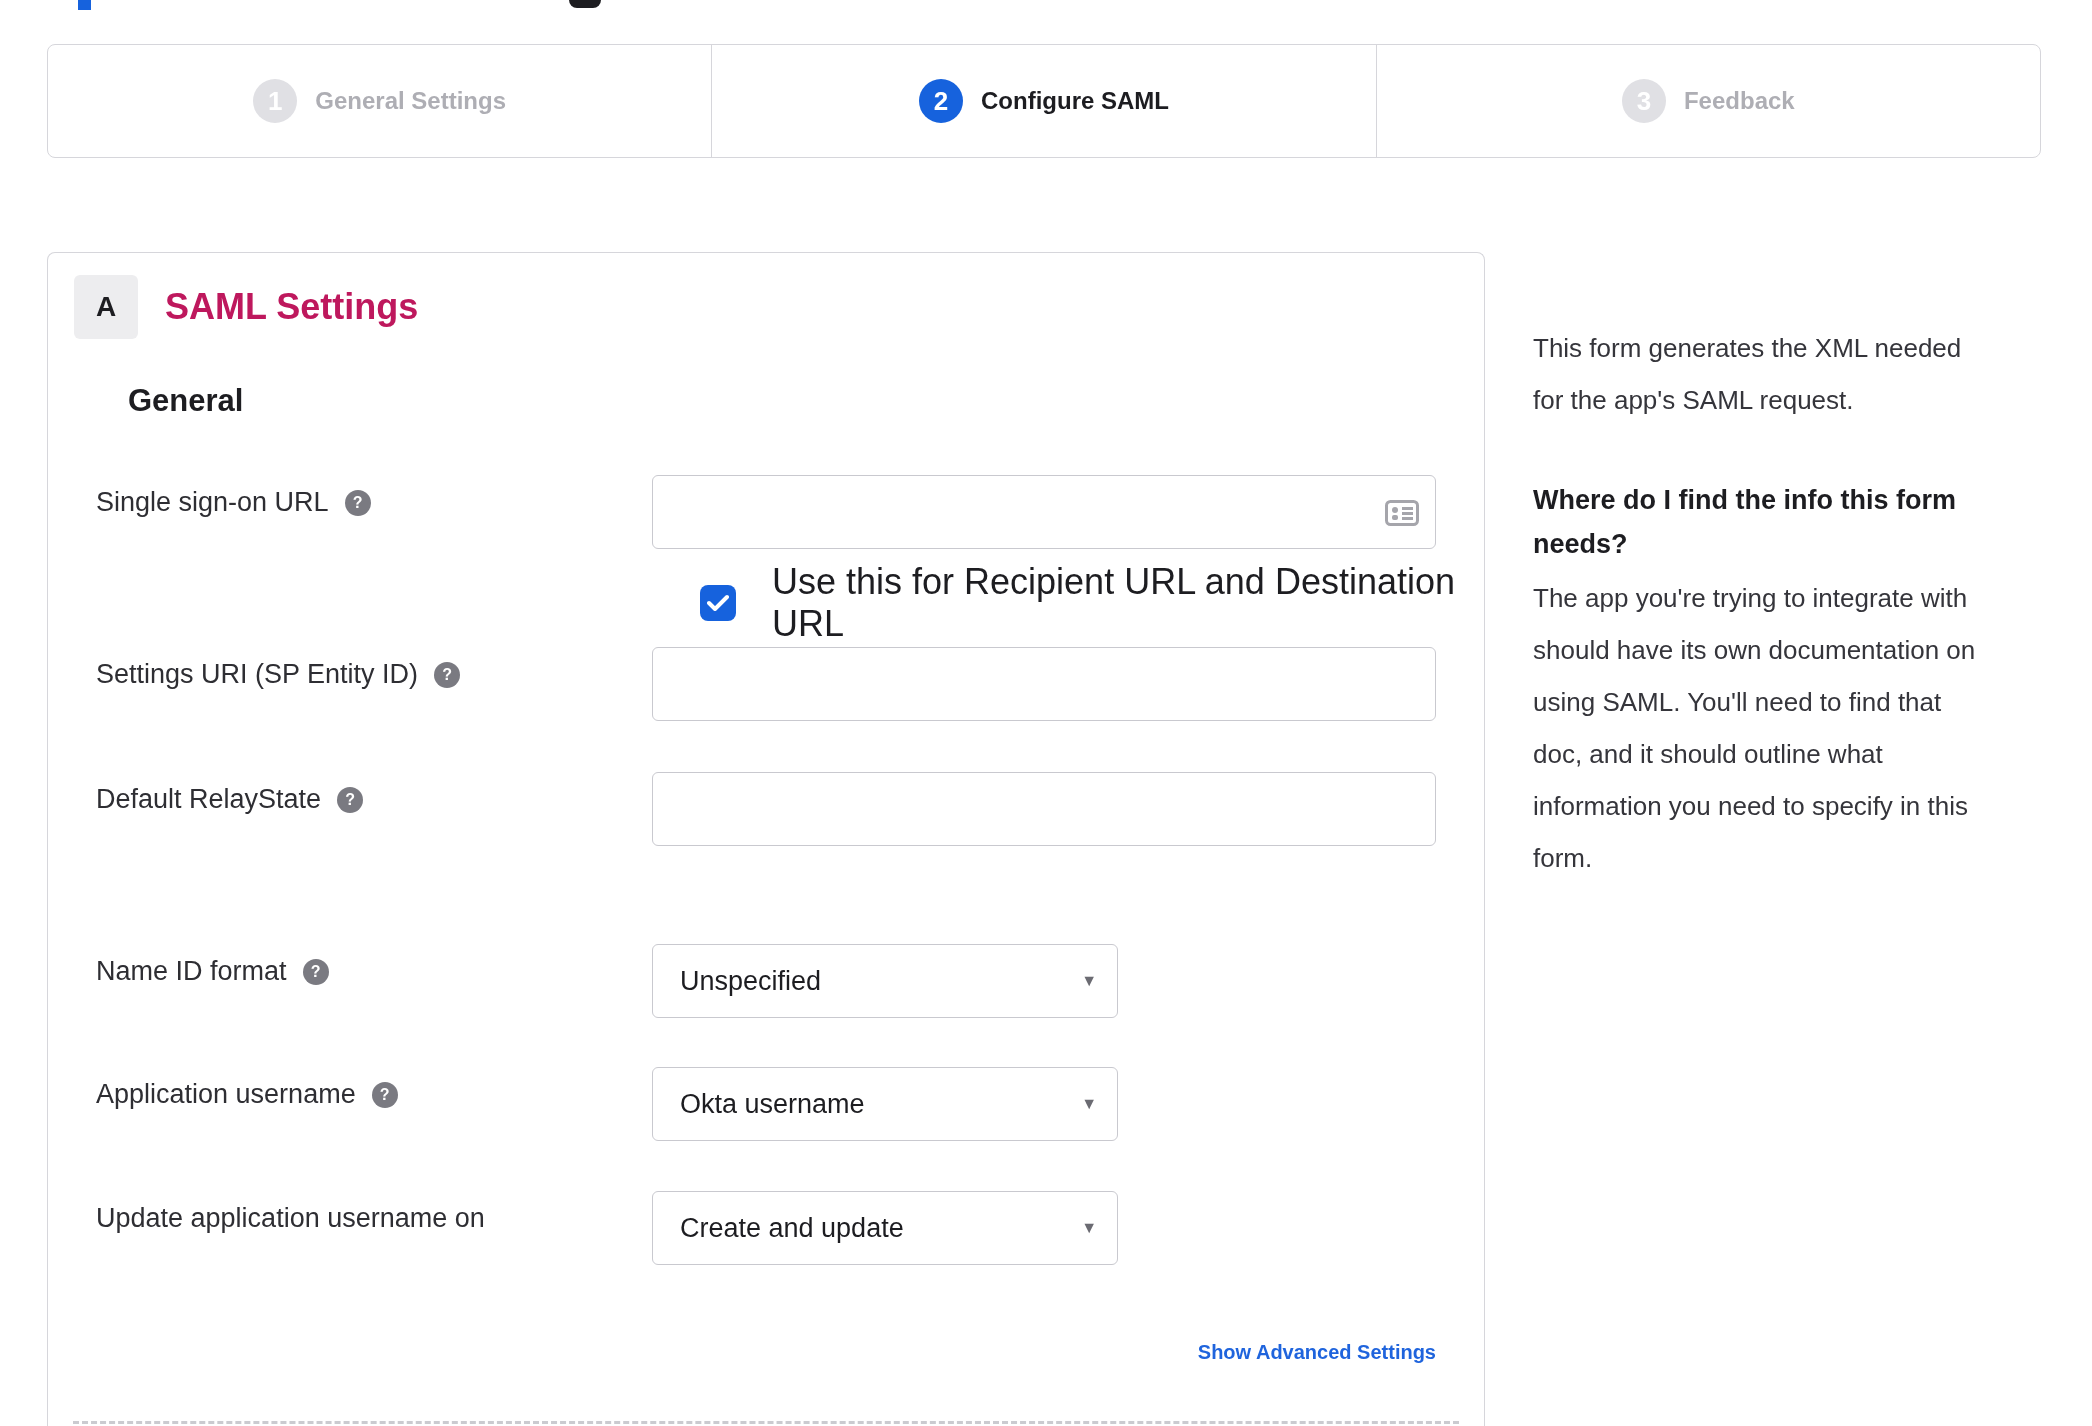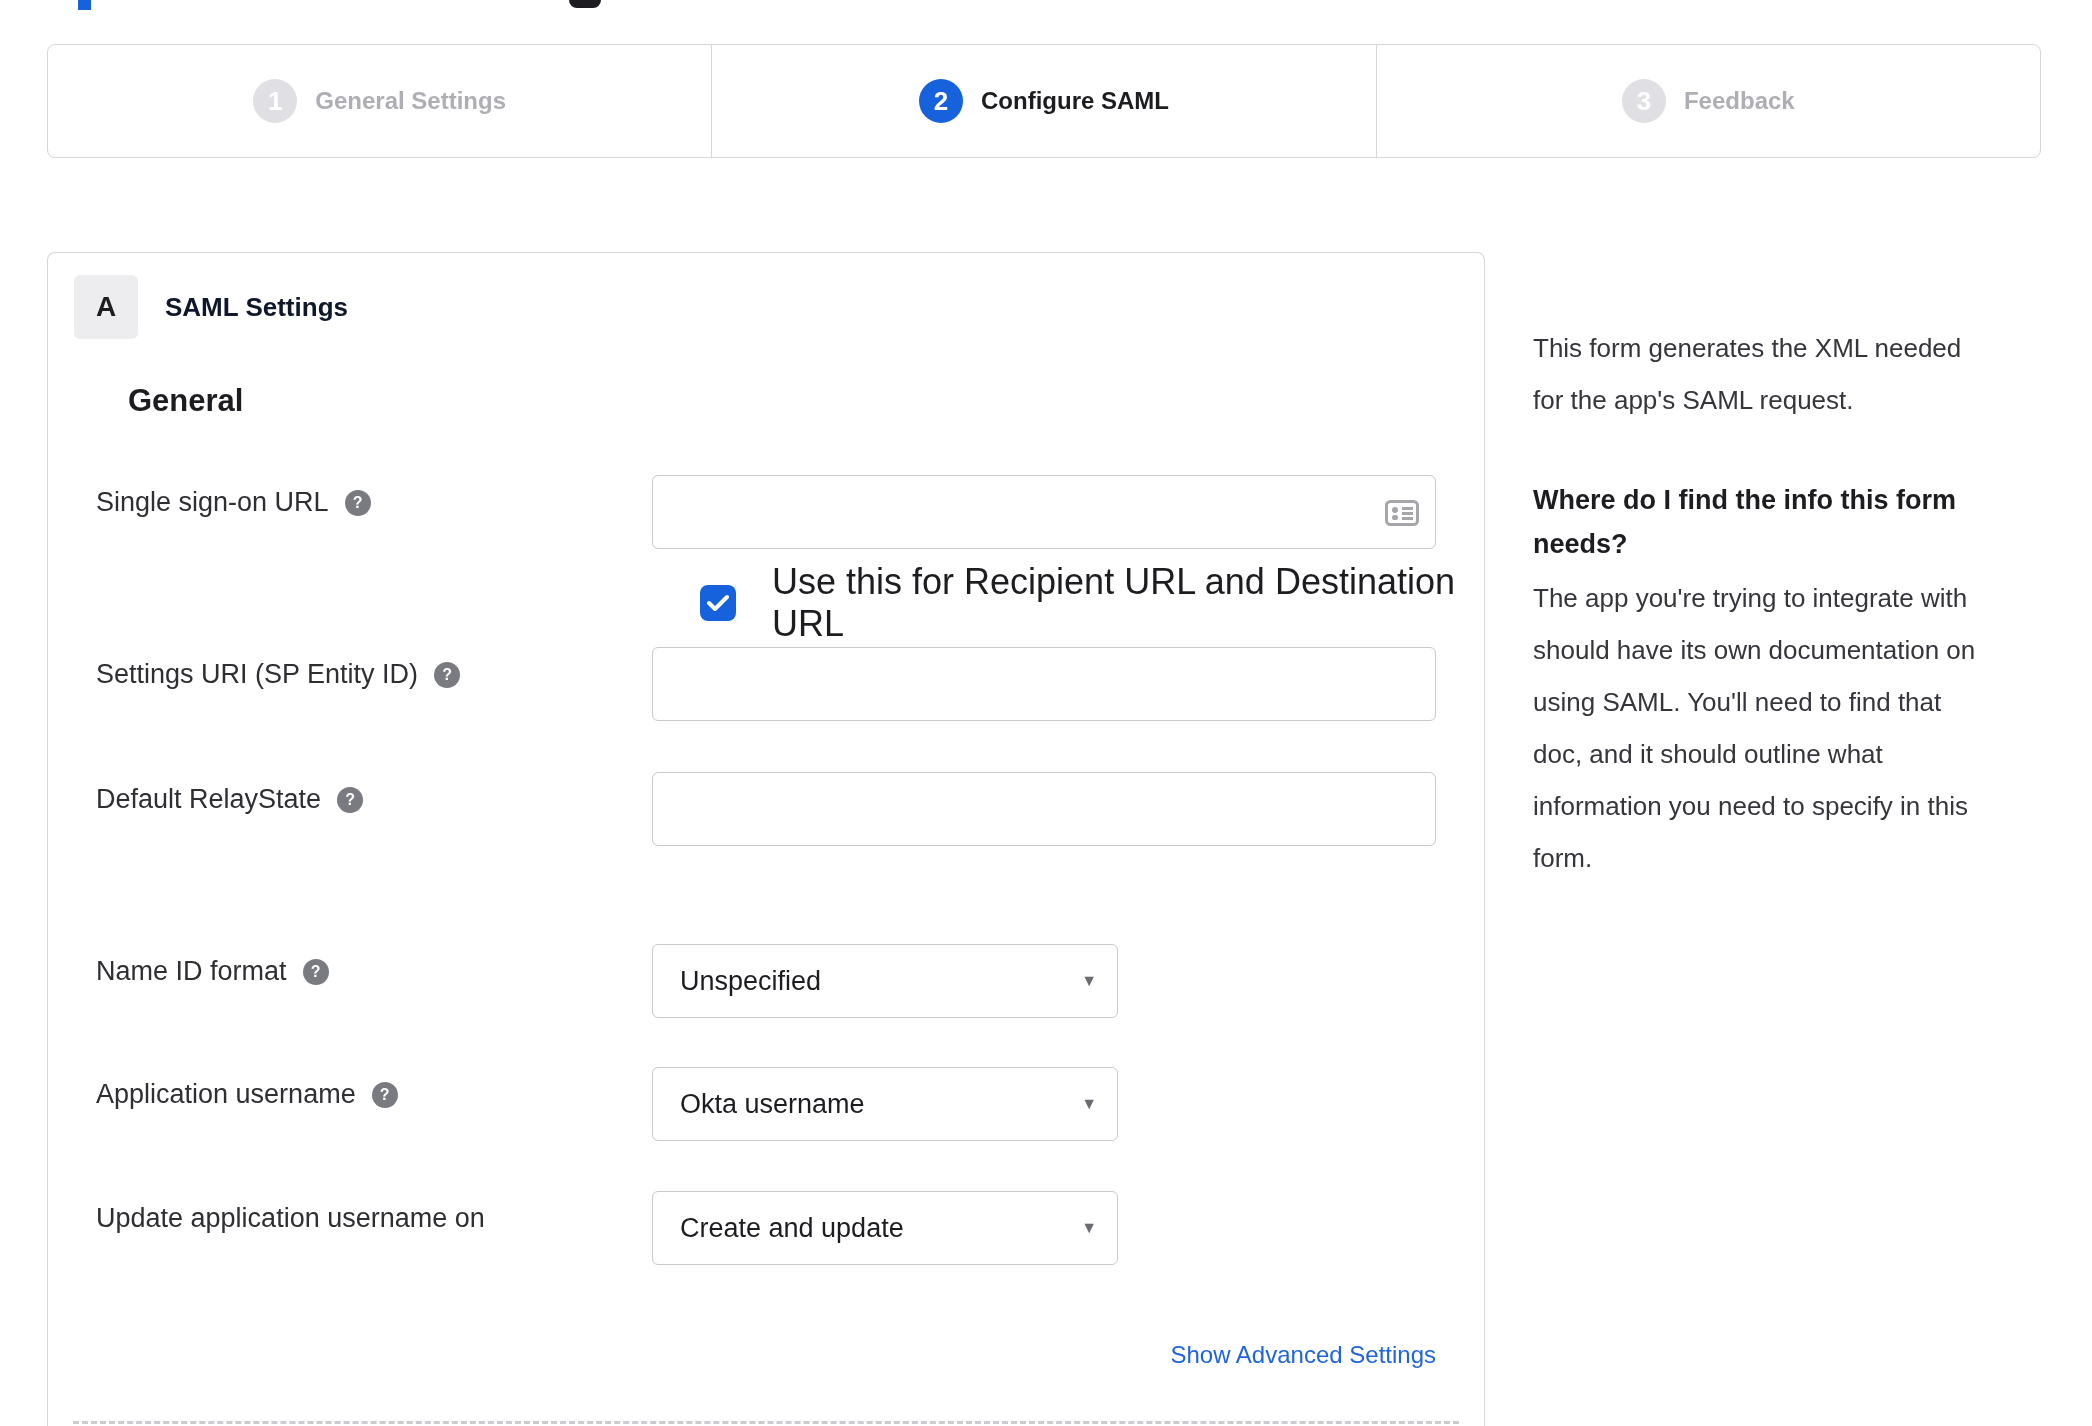--- a/index.html
+++ b/index.html
@@ -23,21 +23,21 @@
   .step-label { font-size: 24px; font-weight: bold; }
   .step.inactive .step-label { color: #aeaeb4; }
   .step.active .step-label { color: #1d1d21; }
 
   
   .card { position: absolute; left: 47px; top: 252px; width: 1438px; height: 1200px;
     border: 1px solid #d6d6db; border-bottom: none; border-radius: 8px 8px 0 0; background: #fff; }
   .card-header { position: absolute; left: 26px; top: 22px; display: flex; align-items: center; }
   .badge-a { width: 64px; height: 64px; background: #ededef; border-radius: 6px;
     display: flex; align-items: center; justify-content: center; font-size: 28px; font-weight: bold; color: #1d1d21; }
-  .card-title { margin-left: 27px; font-size: 26px; font-weight: bold; color: #0f172a; }
+  .card-title { margin-left: 27px; font-size: 36px; font-weight: bold; color: #be185d; }
   .section-heading { position: absolute; left: 48px; top: 130px; font-size: 31px; font-weight: bold; color: #1d1d21; margin-left: 32px; }
 
   .row { position: absolute; left: 48px; display: flex; align-items: flex-start; }
   .row-label { width: 556px; padding-top: 12px; font-size: 27px; color: #2e2e33;
     display: flex; align-items: center; }
   .help-icon { display: inline-flex; width: 26px; height: 26px; border-radius: 50%;
     background: #7a7a81; color: #ffffff; font-size: 16px; font-weight: bold;
     align-items: center; justify-content: center; margin-left: 16px; flex: none; cursor: pointer; }
 
   .text-input { position: relative; width: 784px; height: 74px; border: 1px solid #c9c9cf;
@@ -54,21 +54,21 @@
     font-size: 16px; color: #6b6b72; }
 
   .checkbox-row { position: absolute; left: 652px; top: 308px; display: flex; align-items: center; }
   .checkbox { width: 36px; height: 36px; border-radius: 8px; background: #1662dd;
     display: flex; align-items: center; justify-content: center; cursor: pointer; flex: none; }
   .checkbox-label { margin-left: 36px; font-size: 36px; color: #1d1d21; }
 
   .hint { position: absolute; left: 652px; top: 600px; font-size: 27px; color: #8f8f96; }
 
   .advanced { position: absolute; left: 604px; top: 1088px; width: 784px; text-align: right; }
-  .advanced a { font-size: 24px; font-weight: normal; color: #1f64dd; text-decoration: none; cursor: pointer; }
+  .advanced a { font-size: 20px; font-weight: bold; color: #1f64dd; text-decoration: none; cursor: pointer; }
 
   .dashed-divider { position: absolute; left: 25px; right: 25px; top: 1168px;
     border-top: 3px dashed #cbcbd0; }
 
   
   .side { position: absolute; left: 1533px; top: 322px; width: 524px; }
   .side h3 { font-size: 27px; font-weight: bold; color: #1d1d21; line-height: 44px; white-space: pre-line; }
   .side p { font-size: 26px; color: #35353b; line-height: 52px; white-space: pre-line; }
   .side .h1 { margin-bottom: 30px; }
   .side .p1 { margin-bottom: 52px; }

